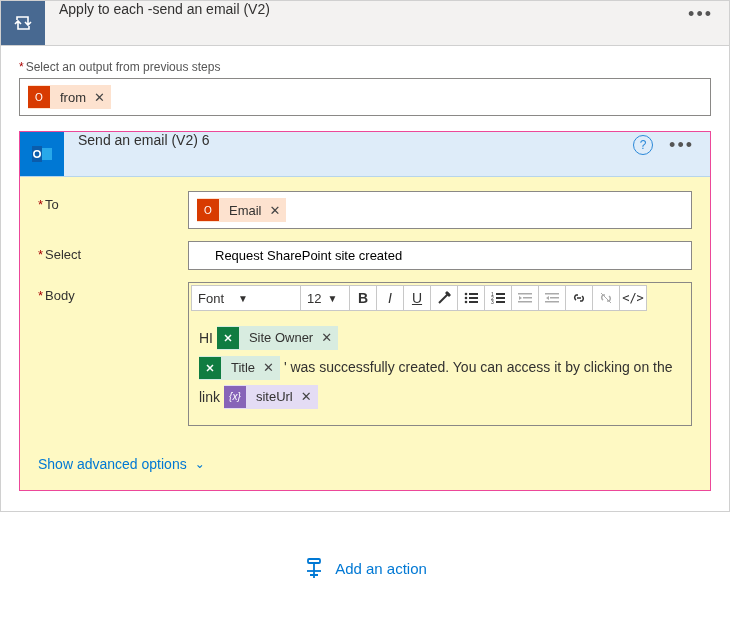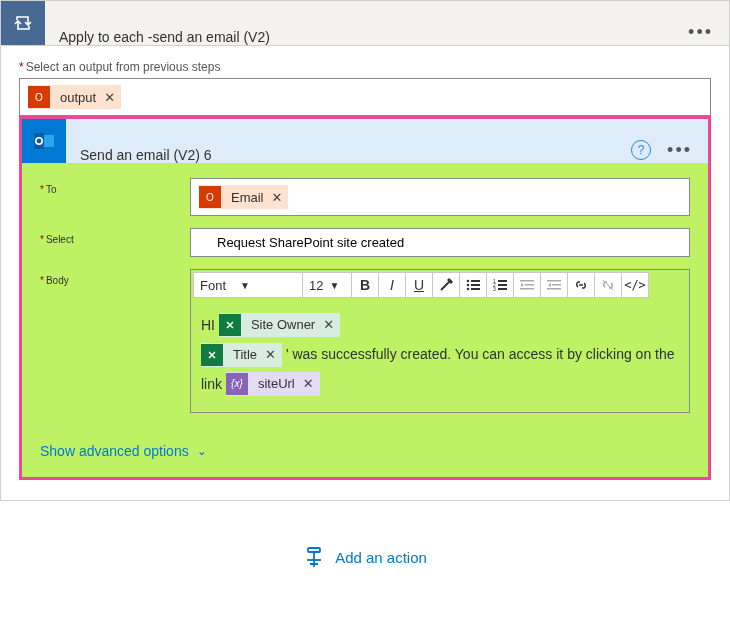--- a/index.html
+++ b/index.html
@@ -10,21 +10,21 @@
     color: #323130;
     background: #fff;
     width: 730px;
   }
   .outer-card {
     border: 1px solid #d0d0d0;
     background: #fff;
   }
   .card-header {
     display: flex;
-    align-items: flex-end;
+    align-items: flex-start;
     min-height: 44px;
     background: #f3f2f1;
     border-bottom: 1px solid #d0d0d0;
   }
   .hdr-icon {
     width: 44px; height: 44px;
     display: flex; align-items: center; justify-content: center;
     color: #fff;
   }
   .outer-header .hdr-icon { background: #486991; }
@@ -64,29 +64,29 @@
   }
   .token .tk-label { padding: 0 4px; }
   .token .tk-x { margin-left: 4px; cursor:pointer; font-size: 13px; color:#444; }
   .tk-orange { background: #fde2cf; }
   .tk-orange .tk-icon { background: #d83b01; }
   .tk-green { background: #d8ece0; text-align: center; }
   .tk-green .tk-icon { background: #107c41; }
   .tk-purple { background: #e4dcf4; }
   .tk-purple .tk-icon { background: #8764b8; font-style: italic; }
   .inner-card {
-    border: 3px solid #ec4899;
-    margin-top: 0;
-    background: #bef264;
+    border: 1px solid #ec4899;
+    margin-top: 15px;
+    background: #fef9c3;
   }
   .inner-header { background: #deecf9; border-bottom: 1px solid #b7d5eb; }
   .inner-header .hdr-icon { background: #0078d4; }
   .inner-body { padding: 14px 18px 18px 18px; }
   .row { display:flex; align-items:flex-start; margin-bottom: 12px; }
-  .row .left-label { width: 150px; padding-top: 6px; font-size: 10px; color:#323130; }
+  .row .left-label { width: 150px; padding-top: 6px; font-size: 13px; color:#323130; }
   .row .right-content { flex: 1; }
   .input { width:100%; border:1px solid #8a8886; padding:6px 26px; font-size:13px; font-family:inherit; }
   .rte {
     border: 1px solid #8a8886;
   }
   .rte-toolbar {
     display:flex; align-items:center; gap:0; padding: 2px 2px; border-bottom: 0;
   }
   .rte-toolbar .tb-sel {
     height: 26px; border: 1px solid #c8c8c8; background:#fff; padding: 0 6px;
@@ -126,21 +126,21 @@
     </div>
   </div>
 
   <div class="card-body">
     <div class="field-label"><span class="req">*</span><span>Select an output from previous steps</span></div>
     <div class="token-field">
       <span class="token tk-orange">
         <span class="tk-icon">
             <span>O</span>
           </span>
-        <span class="tk-label">output</span>
+        <span class="tk-label">from</span>
         <span class="tk-x">✕</span>
       </span>
     </div>
 
     <div class="inner-card">
       <div class="card-header inner-header">
         <div class="hdr-icon">
           <svg width="22" height="22" viewBox="0 0 22 22">
             <rect x="1" y="3" width="10" height="16" fill="#0b5cab"></rect>
             <rect x="11" y="5" width="10" height="12" fill="#28a8ea"></rect>

